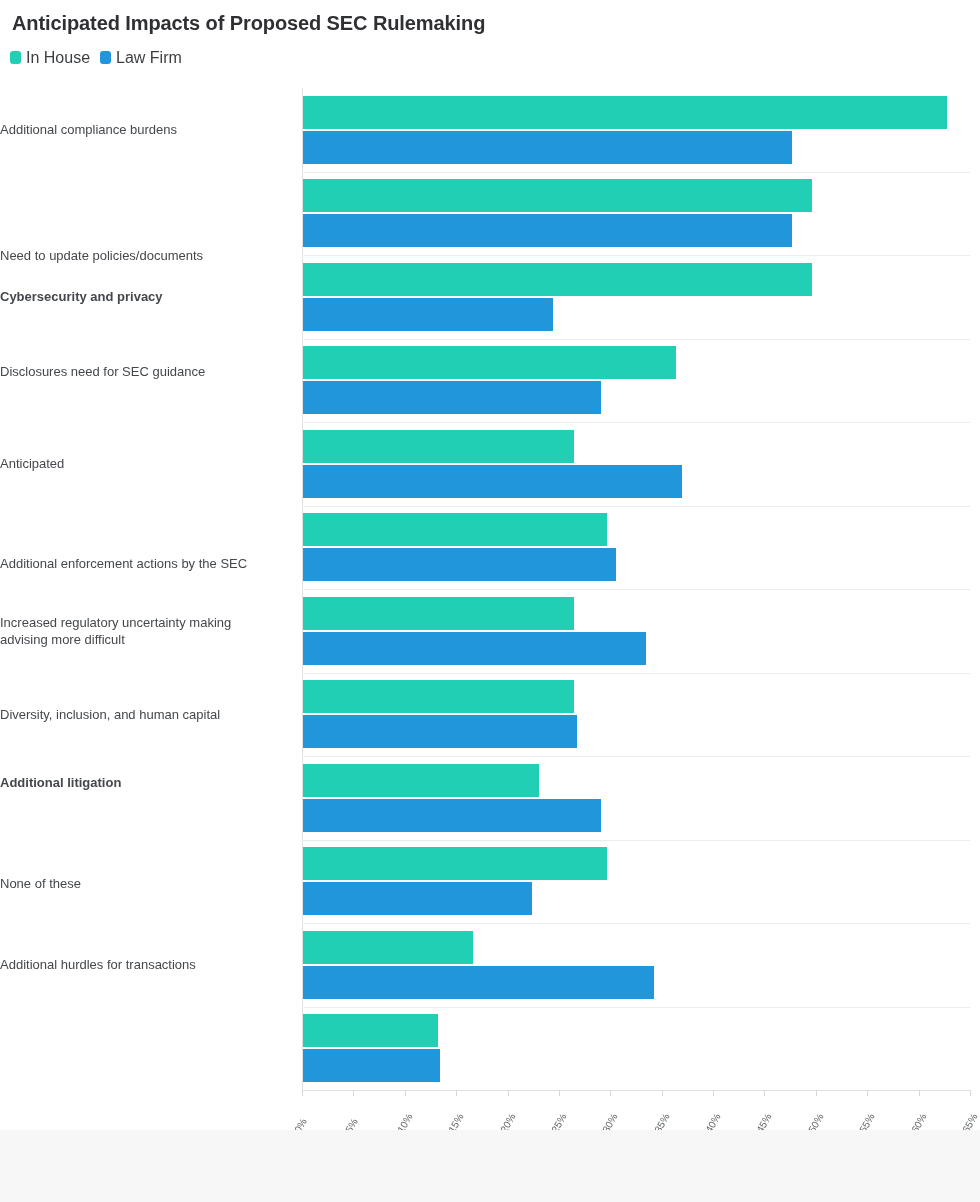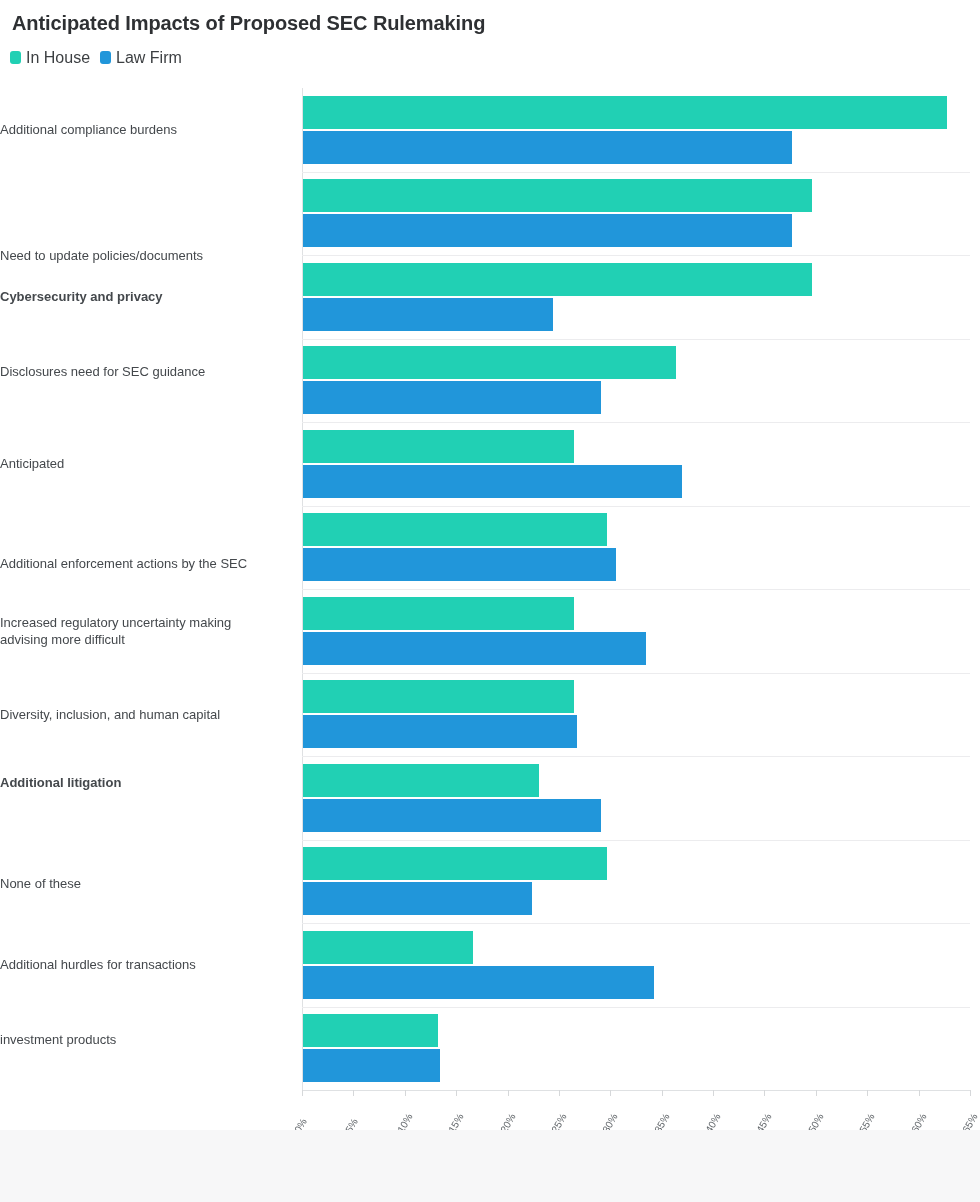--- a/index.html
+++ b/index.html
@@ -186,21 +186,20 @@
         <div class="cat-label-box" style="top: 686px; font-weight: bold;">
           <div>Additional litigation</div>
         </div>
         <div class="cat-label-box" style="top: 746px; margin-top: 41px;">
           <div>None of these</div>
         </div>
         <div class="cat-label-box" style="top: 868.25px;">
           <div>Additional hurdles for transactions</div>
         </div>
         <div class="cat-label-box" style="top: 943.25px;">
-          <div>investment products</div>
         </div>
       </div>
 
     <div class="plot" id="plot-root">
       <div class="axis-line-y"></div>
       <div class="axis-line-x"></div>
     <div class="gridrow" style="top: 84px;"></div>
         <div class="gridrow" style="top: 167px;"></div>
         <div class="gridrow" style="top: 251px;"></div>
         <div class="gridrow" style="top: 334px;"></div>

